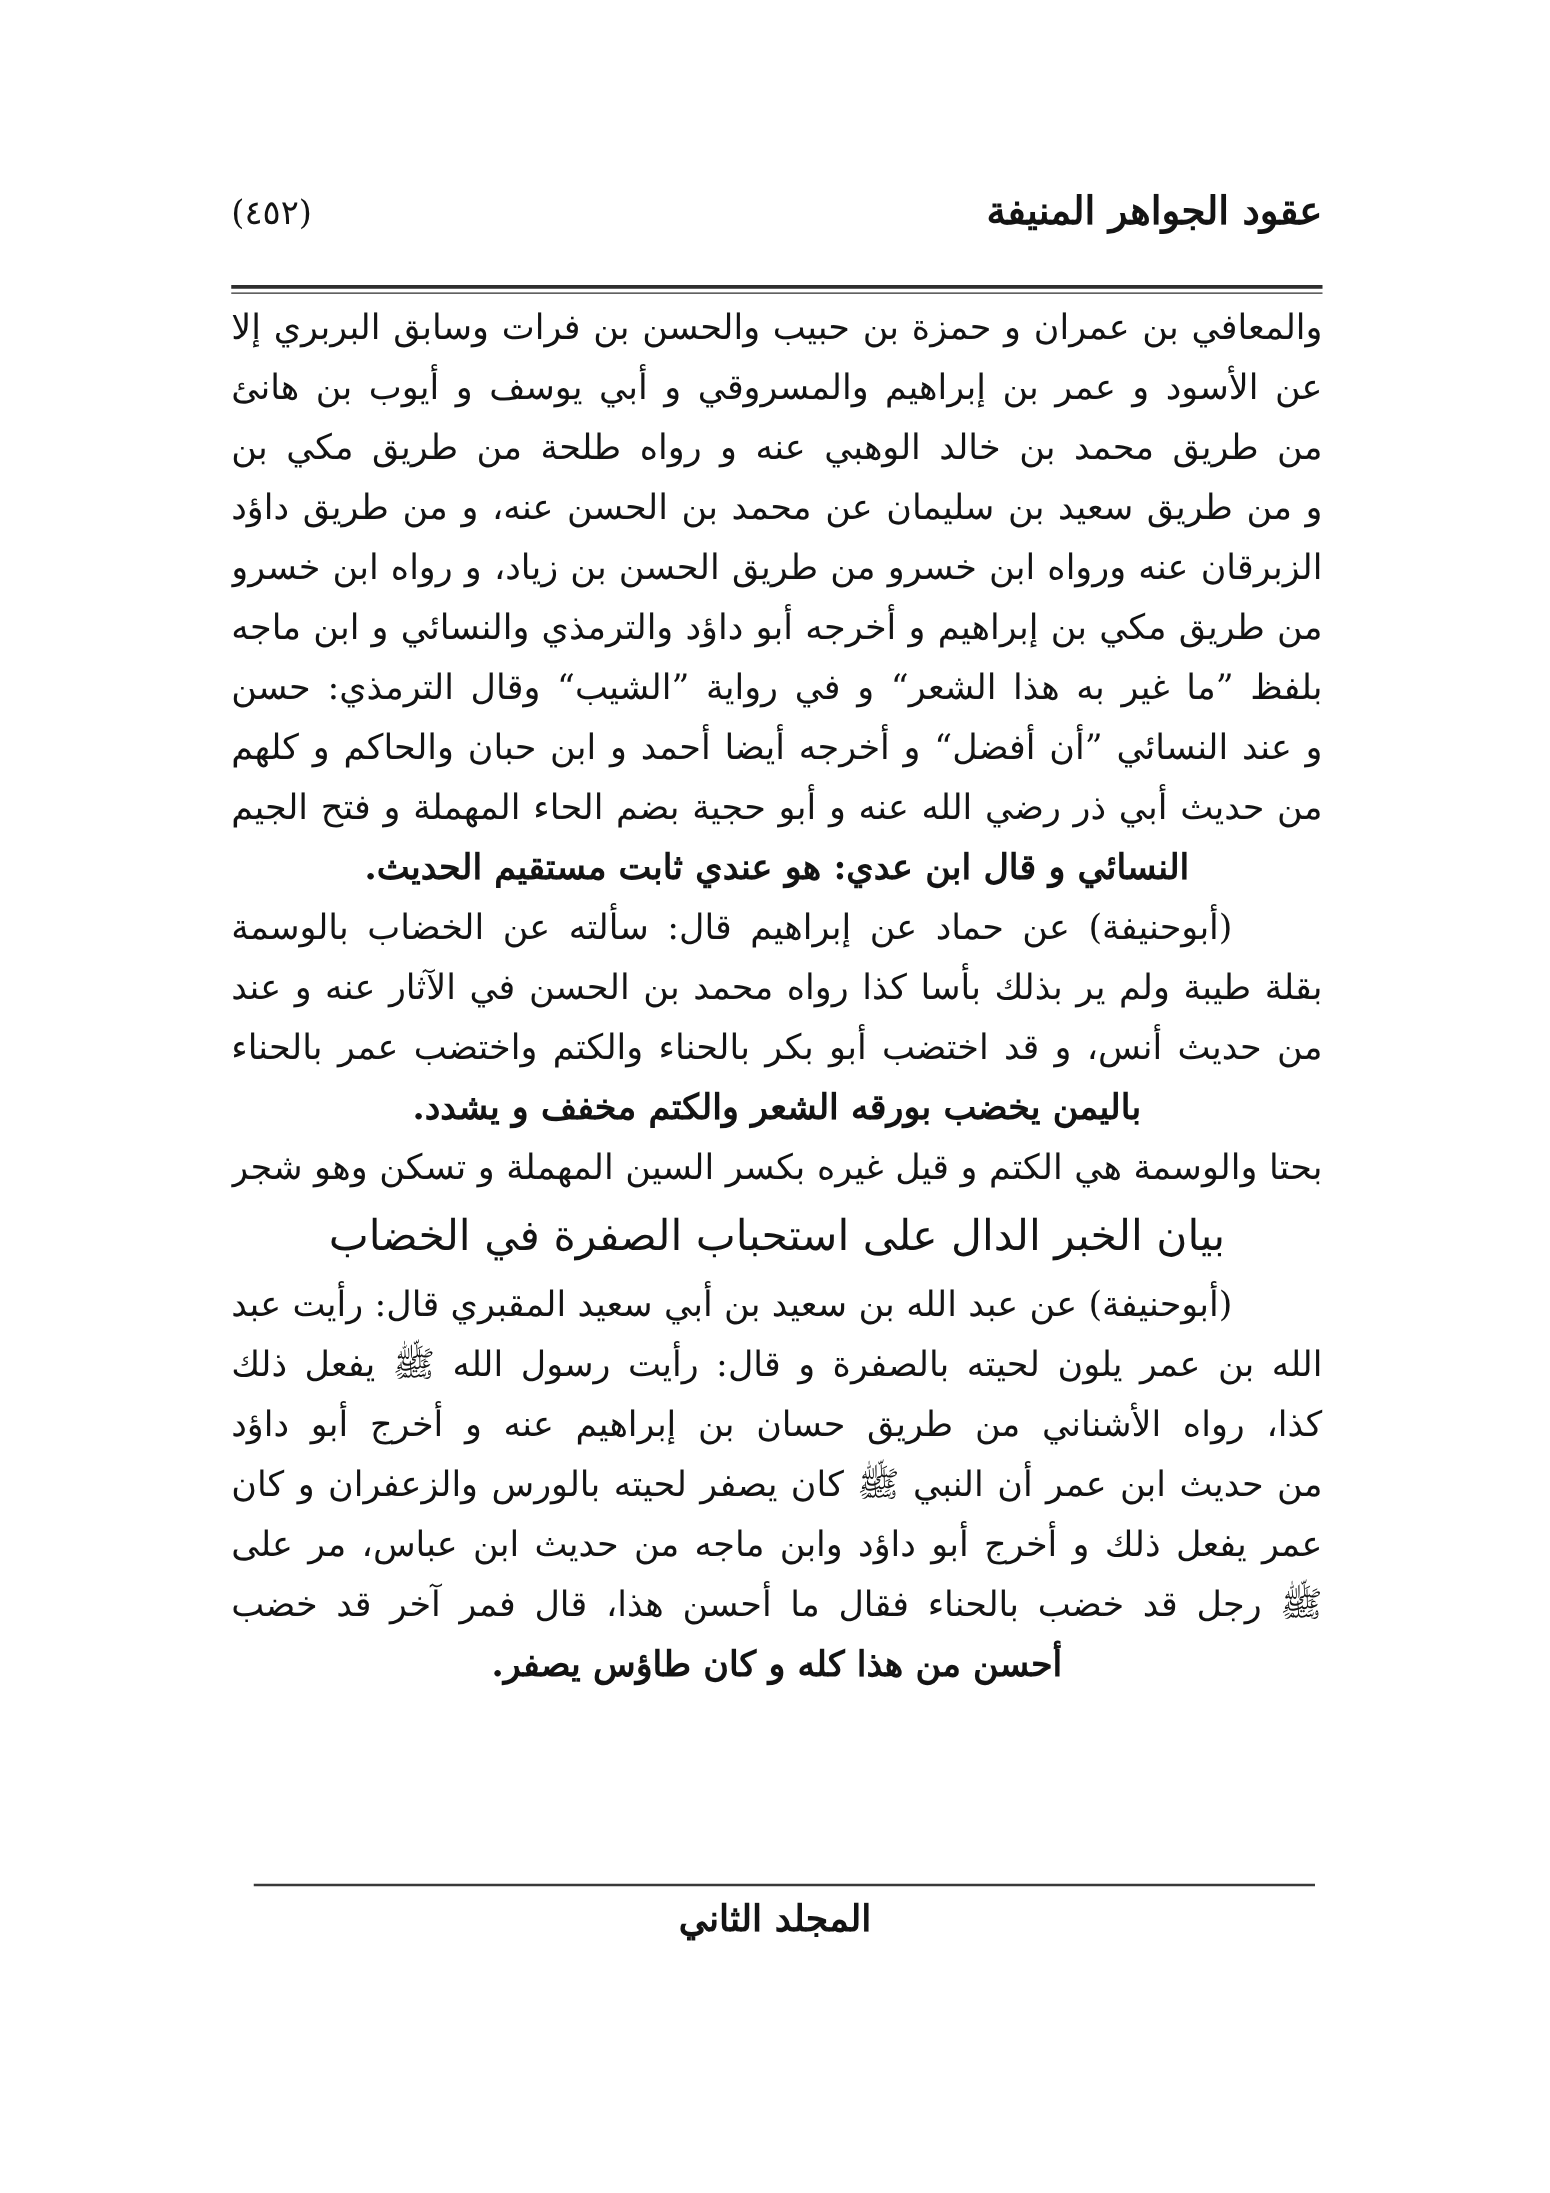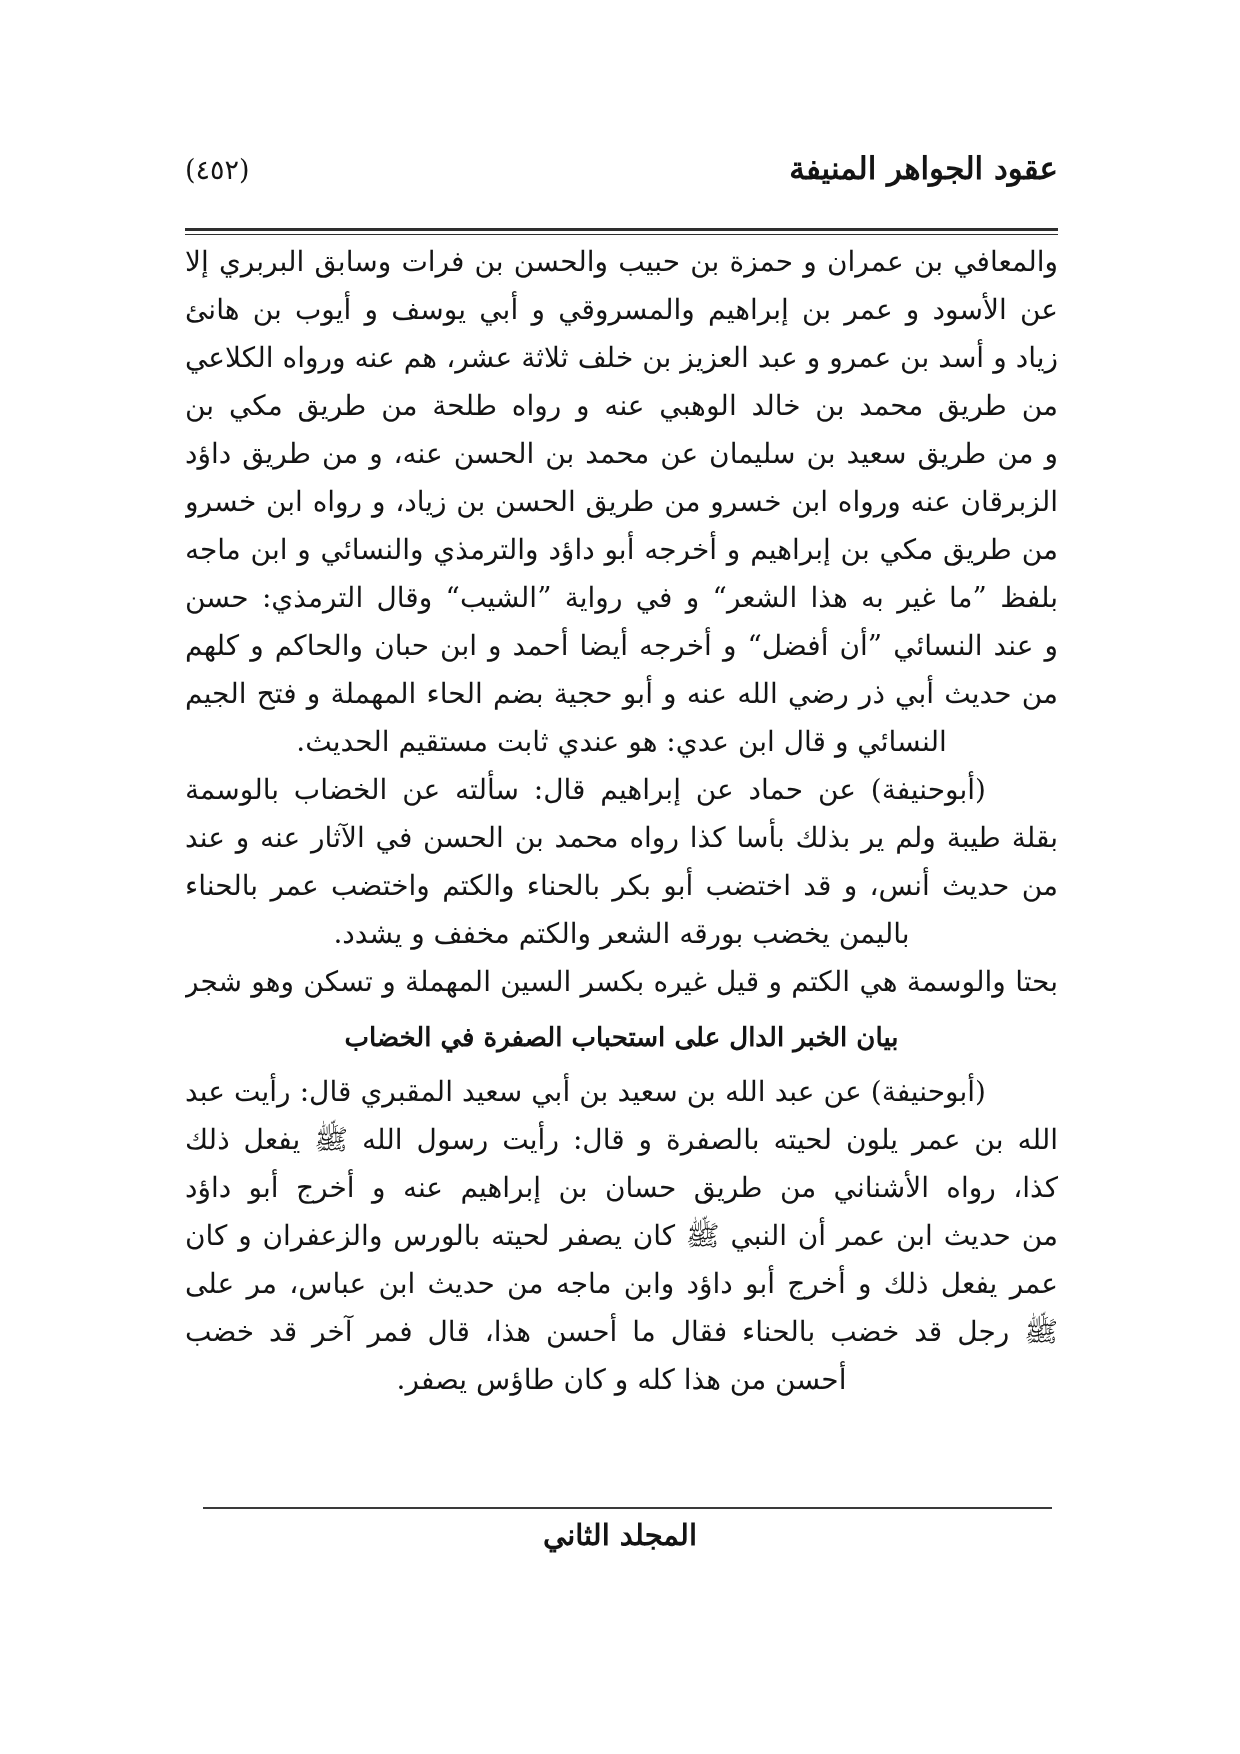--- a/index.html
+++ b/index.html
@@ -33,25 +33,26 @@
   .line {
     height:48px; line-height:48px;
     text-align:justify;
     text-align-last:justify;
     overflow:hidden;
   }
   .line.indent { padding-right:72px; }
   .line.center {
     text-align:left;
     text-align-last:center;
+    font-weight:bold;
   }
   .section-heading {
     height:62px; line-height:62px;
     text-align:right; text-align-last:center;
-    font-weight:bold; font-size:26px;
+    font-weight:normal; font-size:34px;
   }
   .footer-rule {
     position:absolute; top:1507px; left:203px; width:849px;
     border-top:2px solid #3a3a3a;
   }
   .footer-text {
     position:absolute; top:1518px; left:0; width:100%;
     direction:rtl;
     text-align:center;
     font-weight:bold; font-size:29px;
@@ -66,21 +67,20 @@
     <span class="book-title">عقود الجواهر المنيفة</span>
     <span class="page-number">(٤٥٢)</span>
   </div>
 
   <div class="double-rule"></div>
 
   <div class="body-text">
 
     <div class="line">والمعافي بن عمران و حمزة بن حبيب والحسن بن فرات وسابق البربري إلا أنه قال</div>
     <div class="line">عن الأسود و عمر بن إبراهيم والمسروقي و أبي يوسف و أيوب بن هانئ والحسن بن</div>
-    <div class="line">زياد و أسد بن عمرو و عبد العزيز بن خلف ثلاثة عشر، هم عنه ورواه الكلاعي</div>
     <div class="line">من طريق محمد بن خالد الوهبي عنه و رواه طلحة من طريق مكي بن إبراهيم عنه،</div>
     <div class="line">و من طريق سعيد بن سليمان عن محمد بن الحسن عنه، و من طريق داؤد بن</div>
     <div class="line">الزبرقان عنه ورواه ابن خسرو من طريق الحسن بن زياد، و رواه ابن خسرو أيضا</div>
     <div class="line">من طريق مكي بن إبراهيم و أخرجه أبو داؤد والترمذي والنسائي و ابن ماجه</div>
     <div class="line">بلفظ ”ما غير به هذا الشعر“ و في رواية ”الشيب“ وقال الترمذي: حسن صحيح</div>
     <div class="line">و عند النسائي ”أن أفضل“ و أخرجه أيضا أحمد و ابن حبان والحاكم و كلهم</div>
     <div class="line">من حديث أبي ذر رضي الله عنه و أبو حجية بضم الحاء المهملة و فتح الجيم لينه</div>
     <div class="line center">النسائي و قال ابن عدي: هو عندي ثابت مستقيم الحديث.</div>
 
     <div class="line indent">(أبوحنيفة) عن حماد عن إبراهيم قال: سألته عن الخضاب بالوسمة فقال:</div>

